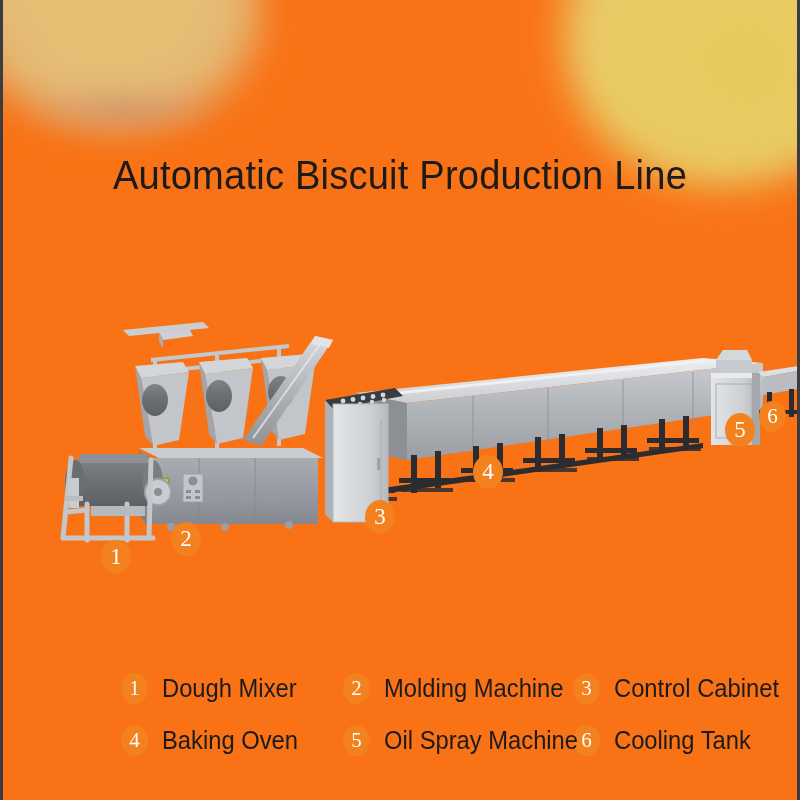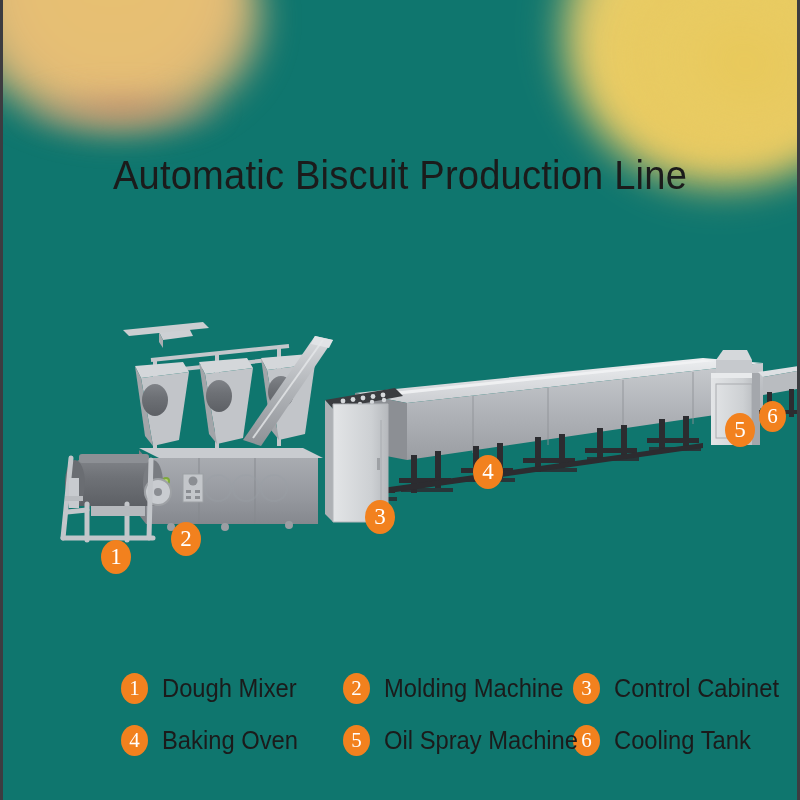--- a/index.html
+++ b/index.html
@@ -9,21 +9,21 @@
     background: #ffffff;
   }
   body {
     font-family: "Liberation Sans", sans-serif;
   }
 
   #page {
     position: relative;
     width: 800px;
     height: 800px;
-    background: #0f766e;
+    background: #f97316;
     overflow: hidden;
     box-sizing: border-box;
     border-left: 3px solid #3c3c40;
     border-right: 3px solid #3c3c40;
   }
 
   
   .blob {
     position: absolute;
     pointer-events: none;

